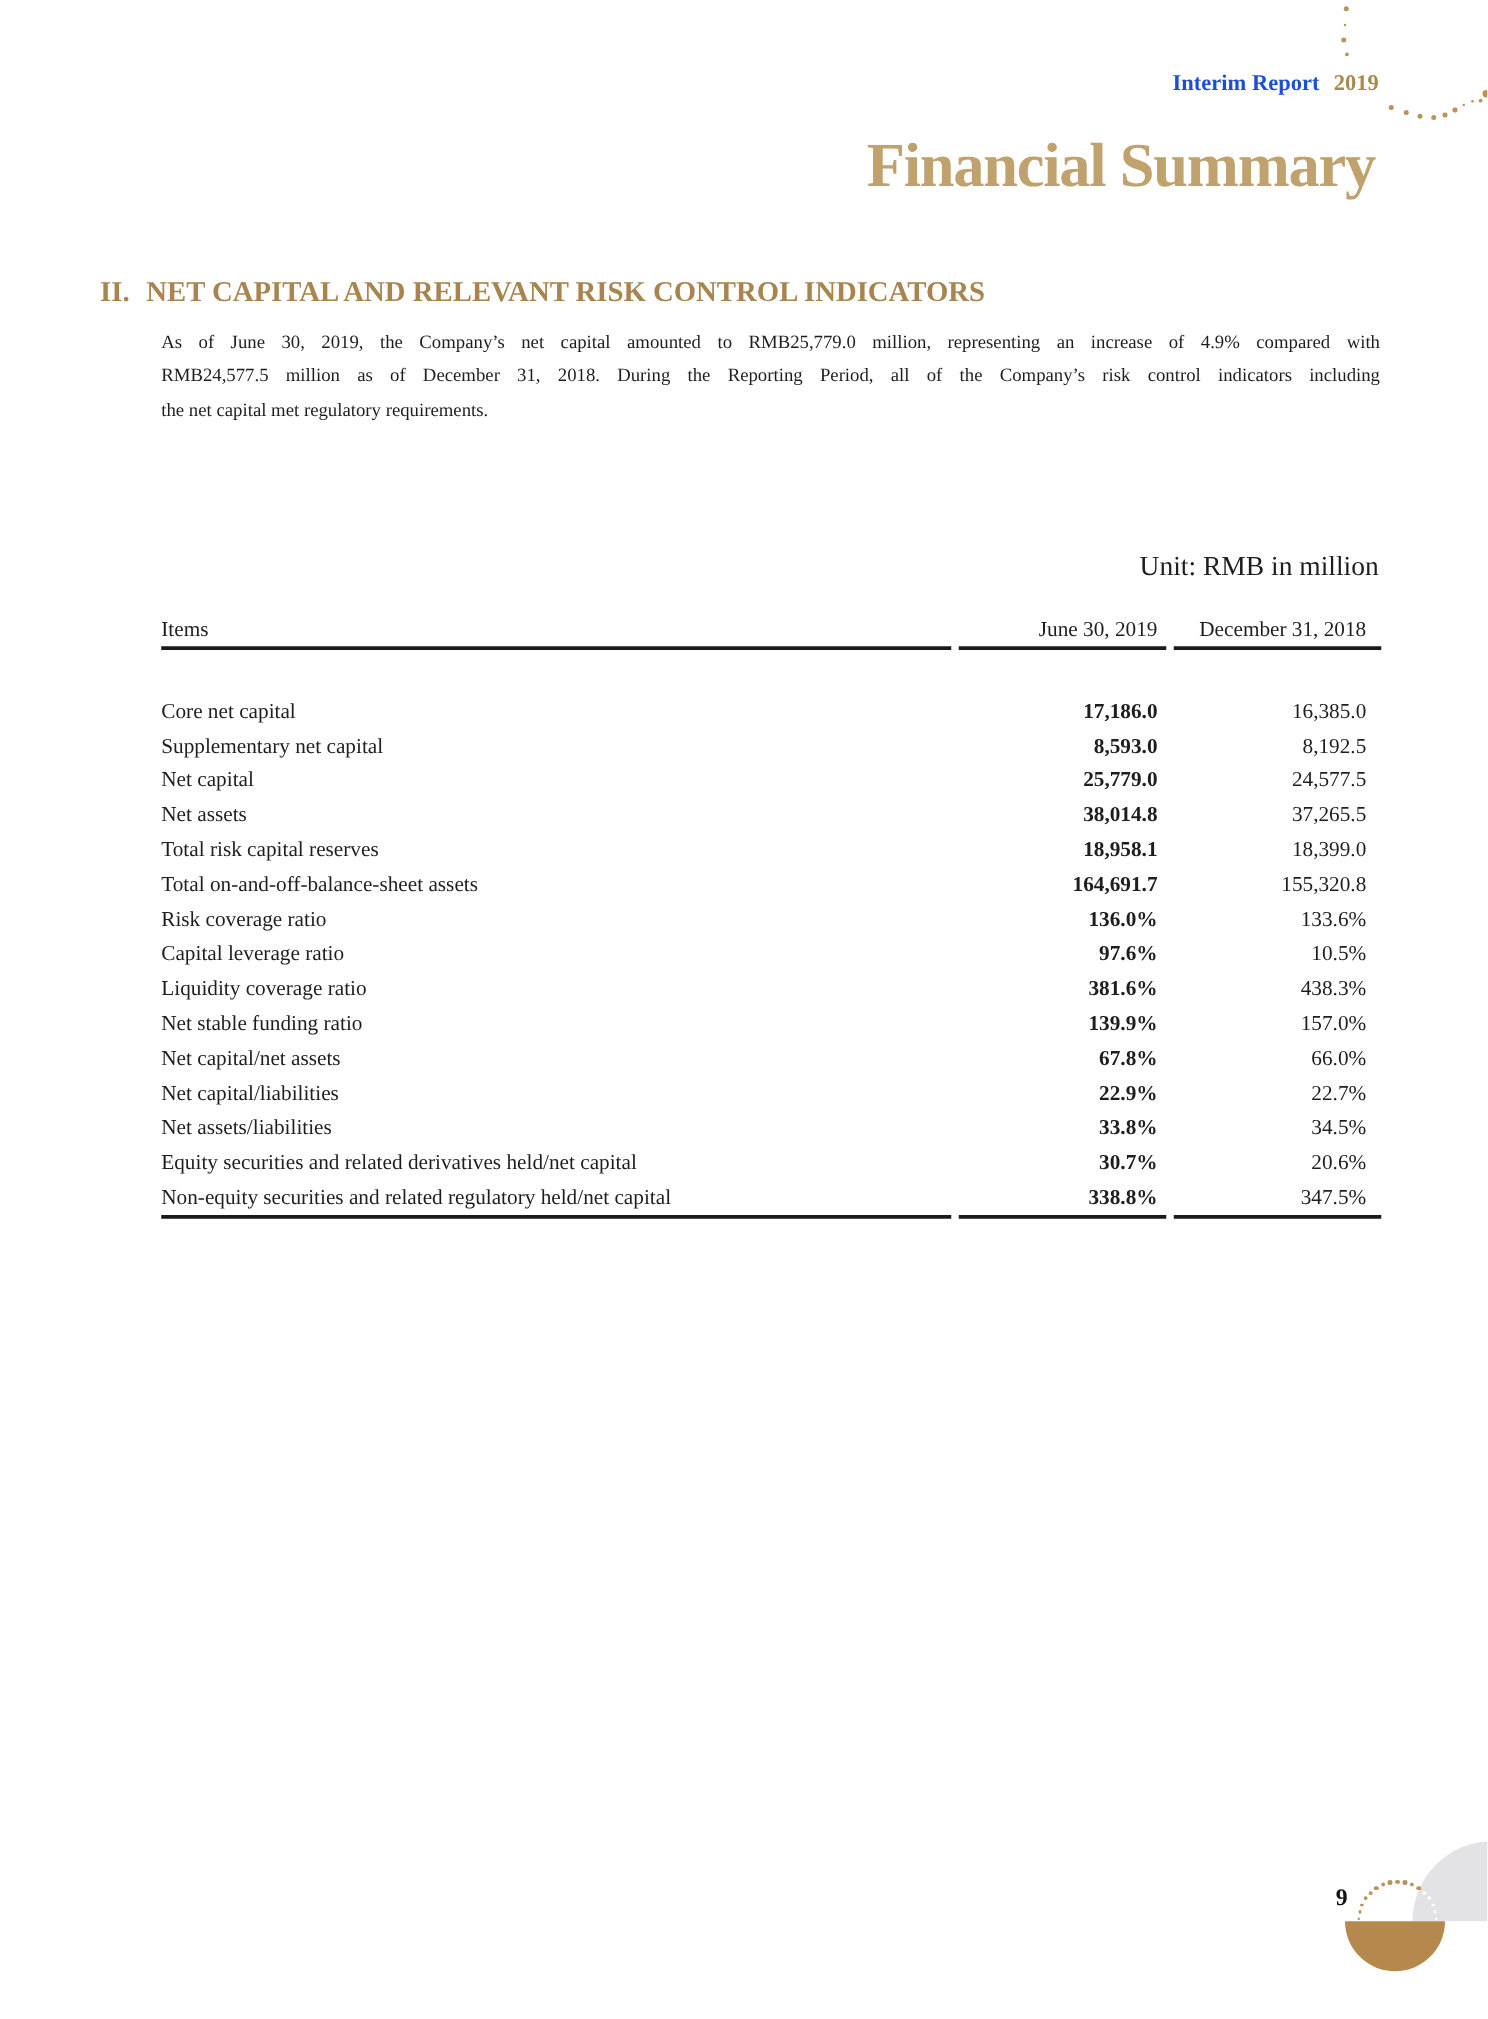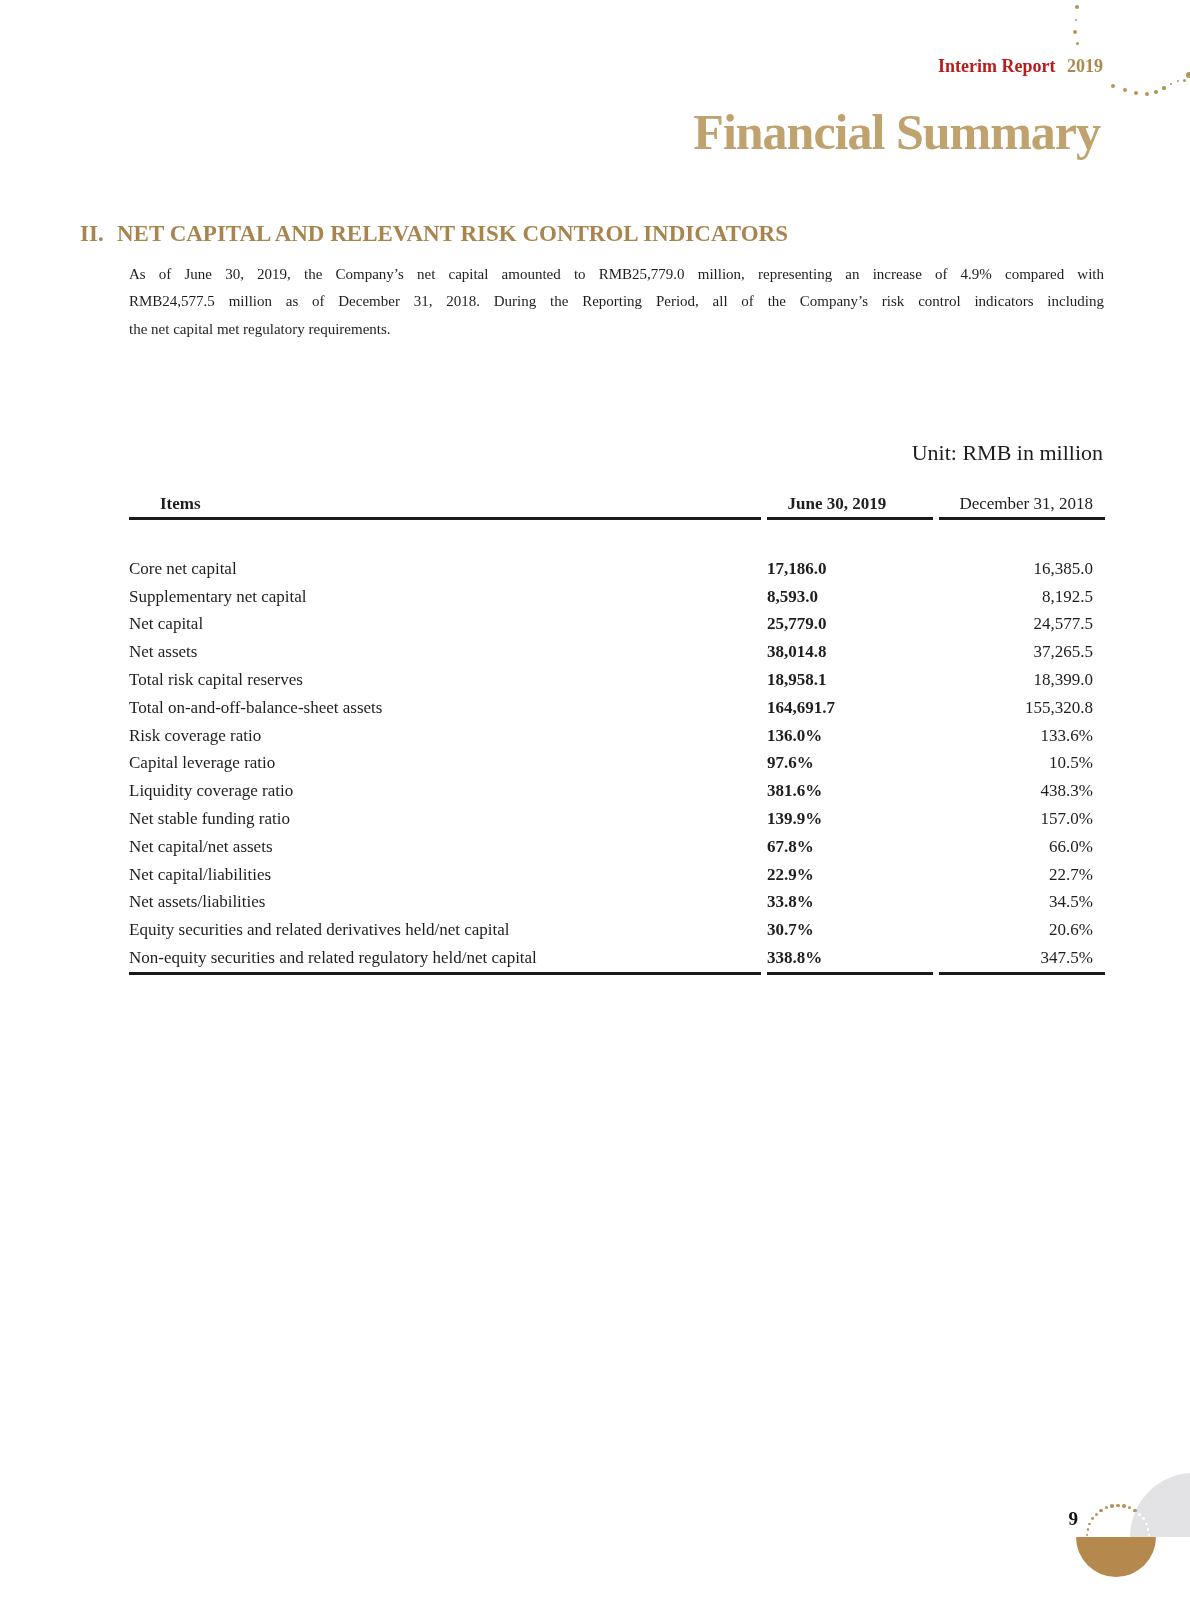--- a/index.html
+++ b/index.html
@@ -15,21 +15,21 @@
   }
   .dot { position: absolute; border-radius: 50%; }
 
   .report-line {
     position: absolute;
     top: 56px;
     right: 87px;
     font-size: 18px;
     white-space: nowrap;
   }
-  .report-label { font-weight: bold; color: #b91c1c; }
+  .report-label { font-weight: bold; color: #1d4ed8; }
   .report-year { color: var(--gold-year); font-weight: bold; margin-left: 7px; }
 
   .page-title {
     position: absolute;
     top: 103px;
     right: 90px;
     font-size: 50px;
     font-weight: bold;
     letter-spacing: -1px;
     color: var(--gold-title);
@@ -74,23 +74,23 @@
     width: 976px;
     font-size: 17px;
   }
   .t-head { display: flex; height: 26px; align-items: center; }
   .rule { display: flex; }
   .rule span { height: 3px; background: #1a1a1a; display: block; }
   .rs1 { width: 632px; margin-right: 6px; }
   .rs2 { width: 166px; margin-right: 6px; }
   .rs3 { width: 166px; }
   .c1 { width: 632px; margin-right: 6px; text-align: left; }
-  .c2 { width: 166px; margin-right: 6px; padding-right: 7px; }
+  .c2 { width: 166px; margin-right: 6px; text-align: right; padding-right: 7px; }
   .c3 { width: 166px; text-align: right; padding-right: 12px; }
-  .t-head .c1, .t-head .c2 { font-weight: bold; margin-left: 31px; }
+  .t-head .c1, .t-head .c2 { font-weight: normal; }
   .t-spacer { height: 35px; }
   .t-row { display: flex; height: 27.8px; align-items: center; }
   .t-row .c2 { font-weight: bold; }
 
   .page-num {
     position: absolute;
     left: 1050px;
     top: 1508px;
     width: 28px;
     text-align: right;

